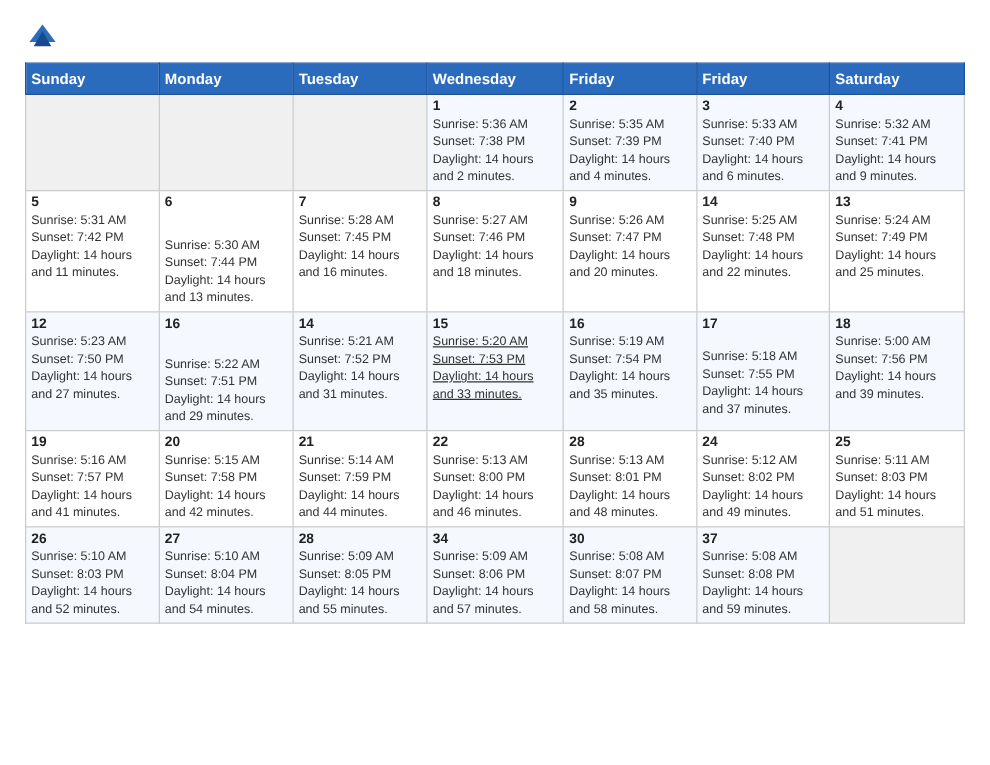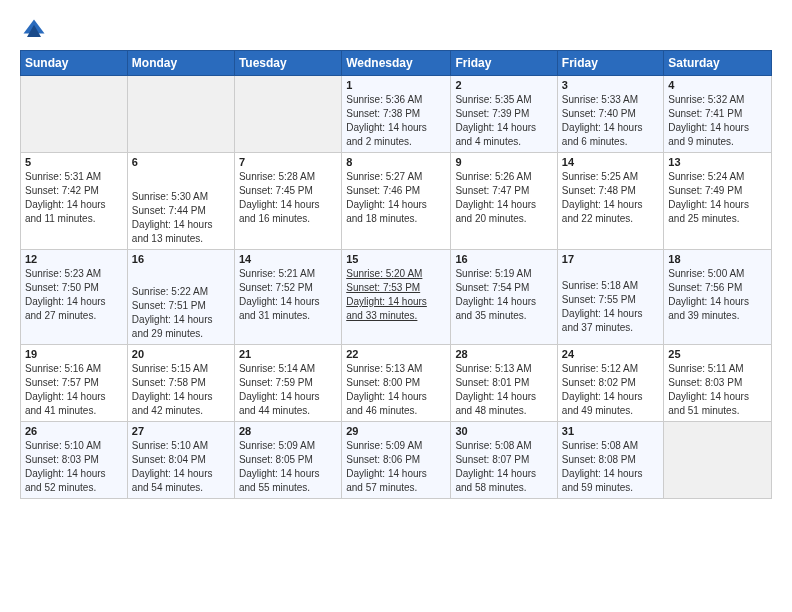--- a/index.html
+++ b/index.html
@@ -334,35 +334,35 @@
 and 54 minutes.</div>
         </td>
         <td>
           <div class="day-num">28</div>
           <div class="day-info" style="white-space: pre-line;">Sunrise: 5:09 AM
 Sunset: 8:05 PM
 Daylight: 14 hours
 and 55 minutes.</div>
         </td>
         <td>
-          <div class="day-num">29</div>
+          <div class="day-num">34</div>
           <div class="day-info" style="white-space: pre-line;">Sunrise: 5:09 AM
 Sunset: 8:06 PM
 Daylight: 14 hours
 and 57 minutes.</div>
         </td>
         <td>
           <div class="day-num">30</div>
           <div class="day-info" style="white-space: pre-line;">Sunrise: 5:08 AM
 Sunset: 8:07 PM
 Daylight: 14 hours
 and 58 minutes.</div>
         </td>
         <td>
-          <div class="day-num">31</div>
+          <div class="day-num">37</div>
           <div class="day-info" style="white-space: pre-line;">Sunrise: 5:08 AM
 Sunset: 8:08 PM
 Daylight: 14 hours
 and 59 minutes.</div>
         </td>
         <td class="empty-cell"></td>
       </tr>
     </tbody>
 </table>
 

